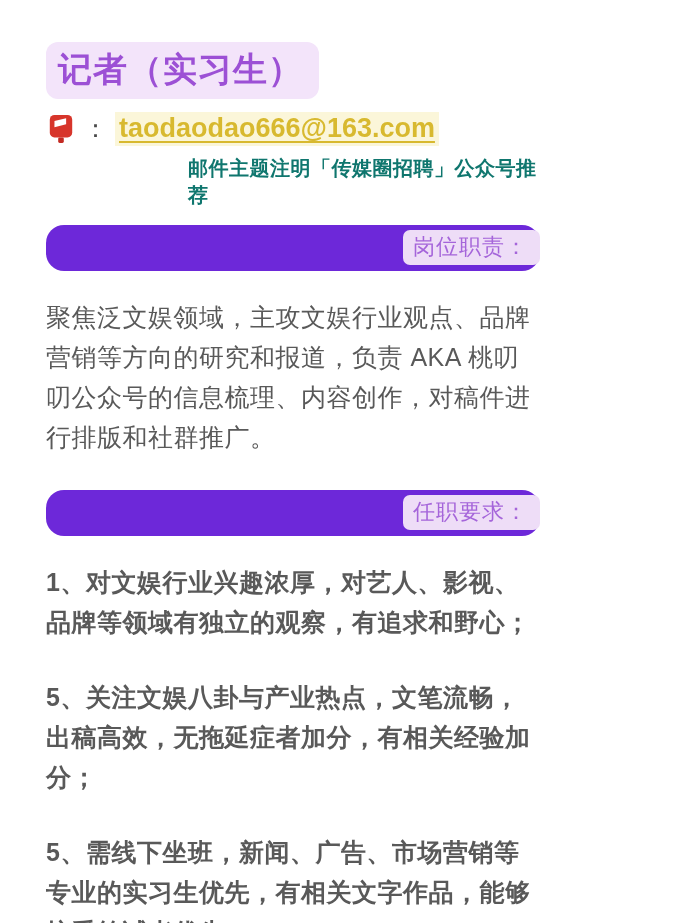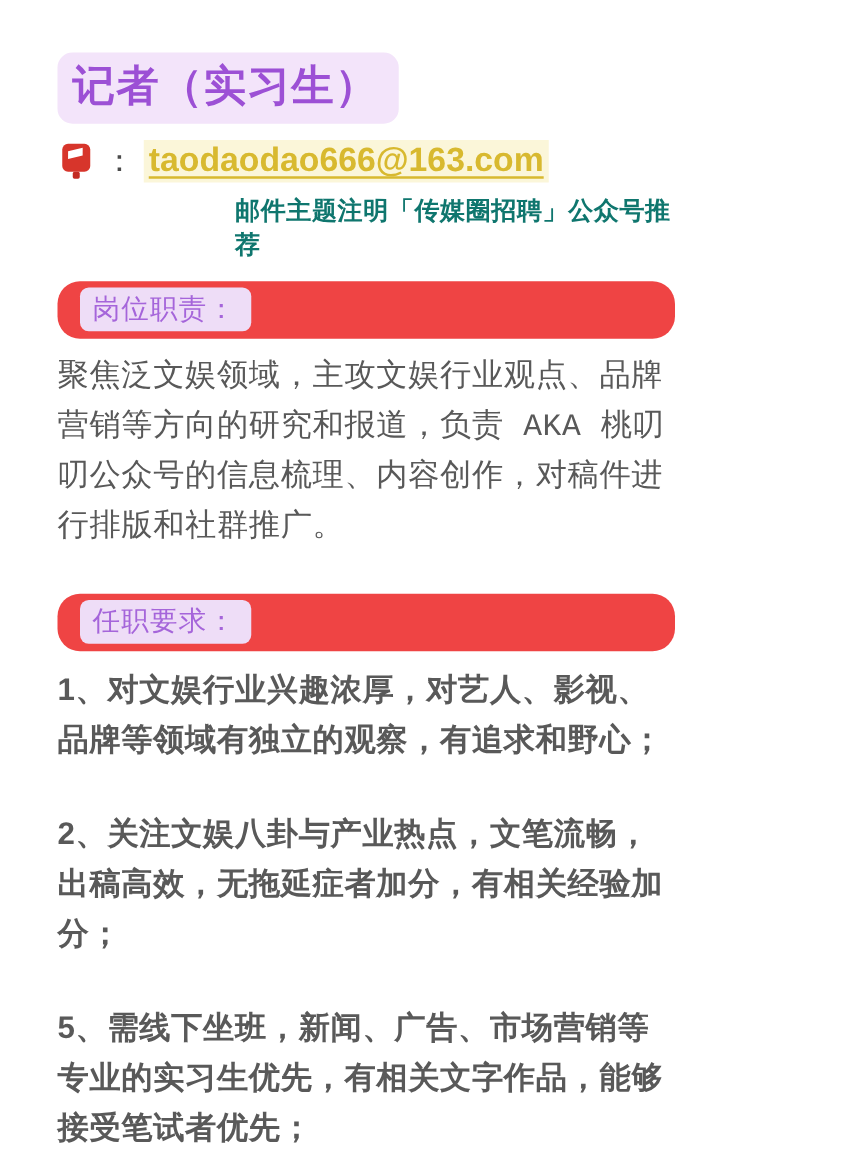--- a/index.html
+++ b/index.html
@@ -44,44 +44,45 @@
     cursor:pointer;
   }
   .note {
     margin:0 0 16px 142px;
     color:#0f766e;
     font-size:20px;
     font-weight:700;
     letter-spacing:0.5px;
   }
   .section-bar {
-    background:#ef4444;
+    background:#6d28d9;
     border-radius:18px;
     height:46px;
     display:flex;
     align-items:center;
     padding-left:18px;
-    margin-bottom:11px;
+    margin-bottom:26px;
+    justify-content:flex-end;
   }
   .chip {
     background:#eeddf7;
     color:#a565da;
     font-size:22px;
     line-height:1.2;
     padding:4px 12px 5px 10px;
     border-radius:7px;
     letter-spacing:1px;
   }
   .body {
     color:#595959;
     font-size:25px;
     line-height:40px;
     letter-spacing:0.5px;
   }
-  .para { margin-bottom:33px;font-family:Liberation Mono, monospace; }
+  .para { margin-bottom:33px; }
   .req { margin-bottom:35px;font-weight:bold; }
   .req:last-child { margin-bottom:0; }
 </style>
 </head>
 <body>
 
 <div class="page">
 
   <div class="title-wrap">
     <span class="title-hl">记者（实习生）</span>
@@ -106,18 +107,18 @@
   </div>
 
   <p class="body para">聚焦泛文娱领域，主攻文娱行业观点、品牌营销等方向的研究和报道，负责 AKA 桃叨叨公众号的信息梳理、内容创作，对稿件进行排版和社群推广。</p>
 
   <div class="section-bar">
     <span class="chip">任职要求：</span>
   </div>
 
   <p class="body req">1、对文娱行业兴趣浓厚，对艺人、影视、品牌等领域有独立的观察，有追求和野心；</p>
 
-  <p class="body req">2、关注文娱八卦与产业热点，文笔流畅，出稿高效，无拖延症者加分，有相关经验加分；</p>
+  <p class="body req">5、关注文娱八卦与产业热点，文笔流畅，出稿高效，无拖延症者加分，有相关经验加分；</p>
 
   <p class="body req">5、需线下坐班，新闻、广告、市场营销等专业的实习生优先，有相关文字作品，能够接受笔试者优先；</p>
 
 
 </div>
 
 </body></html>

